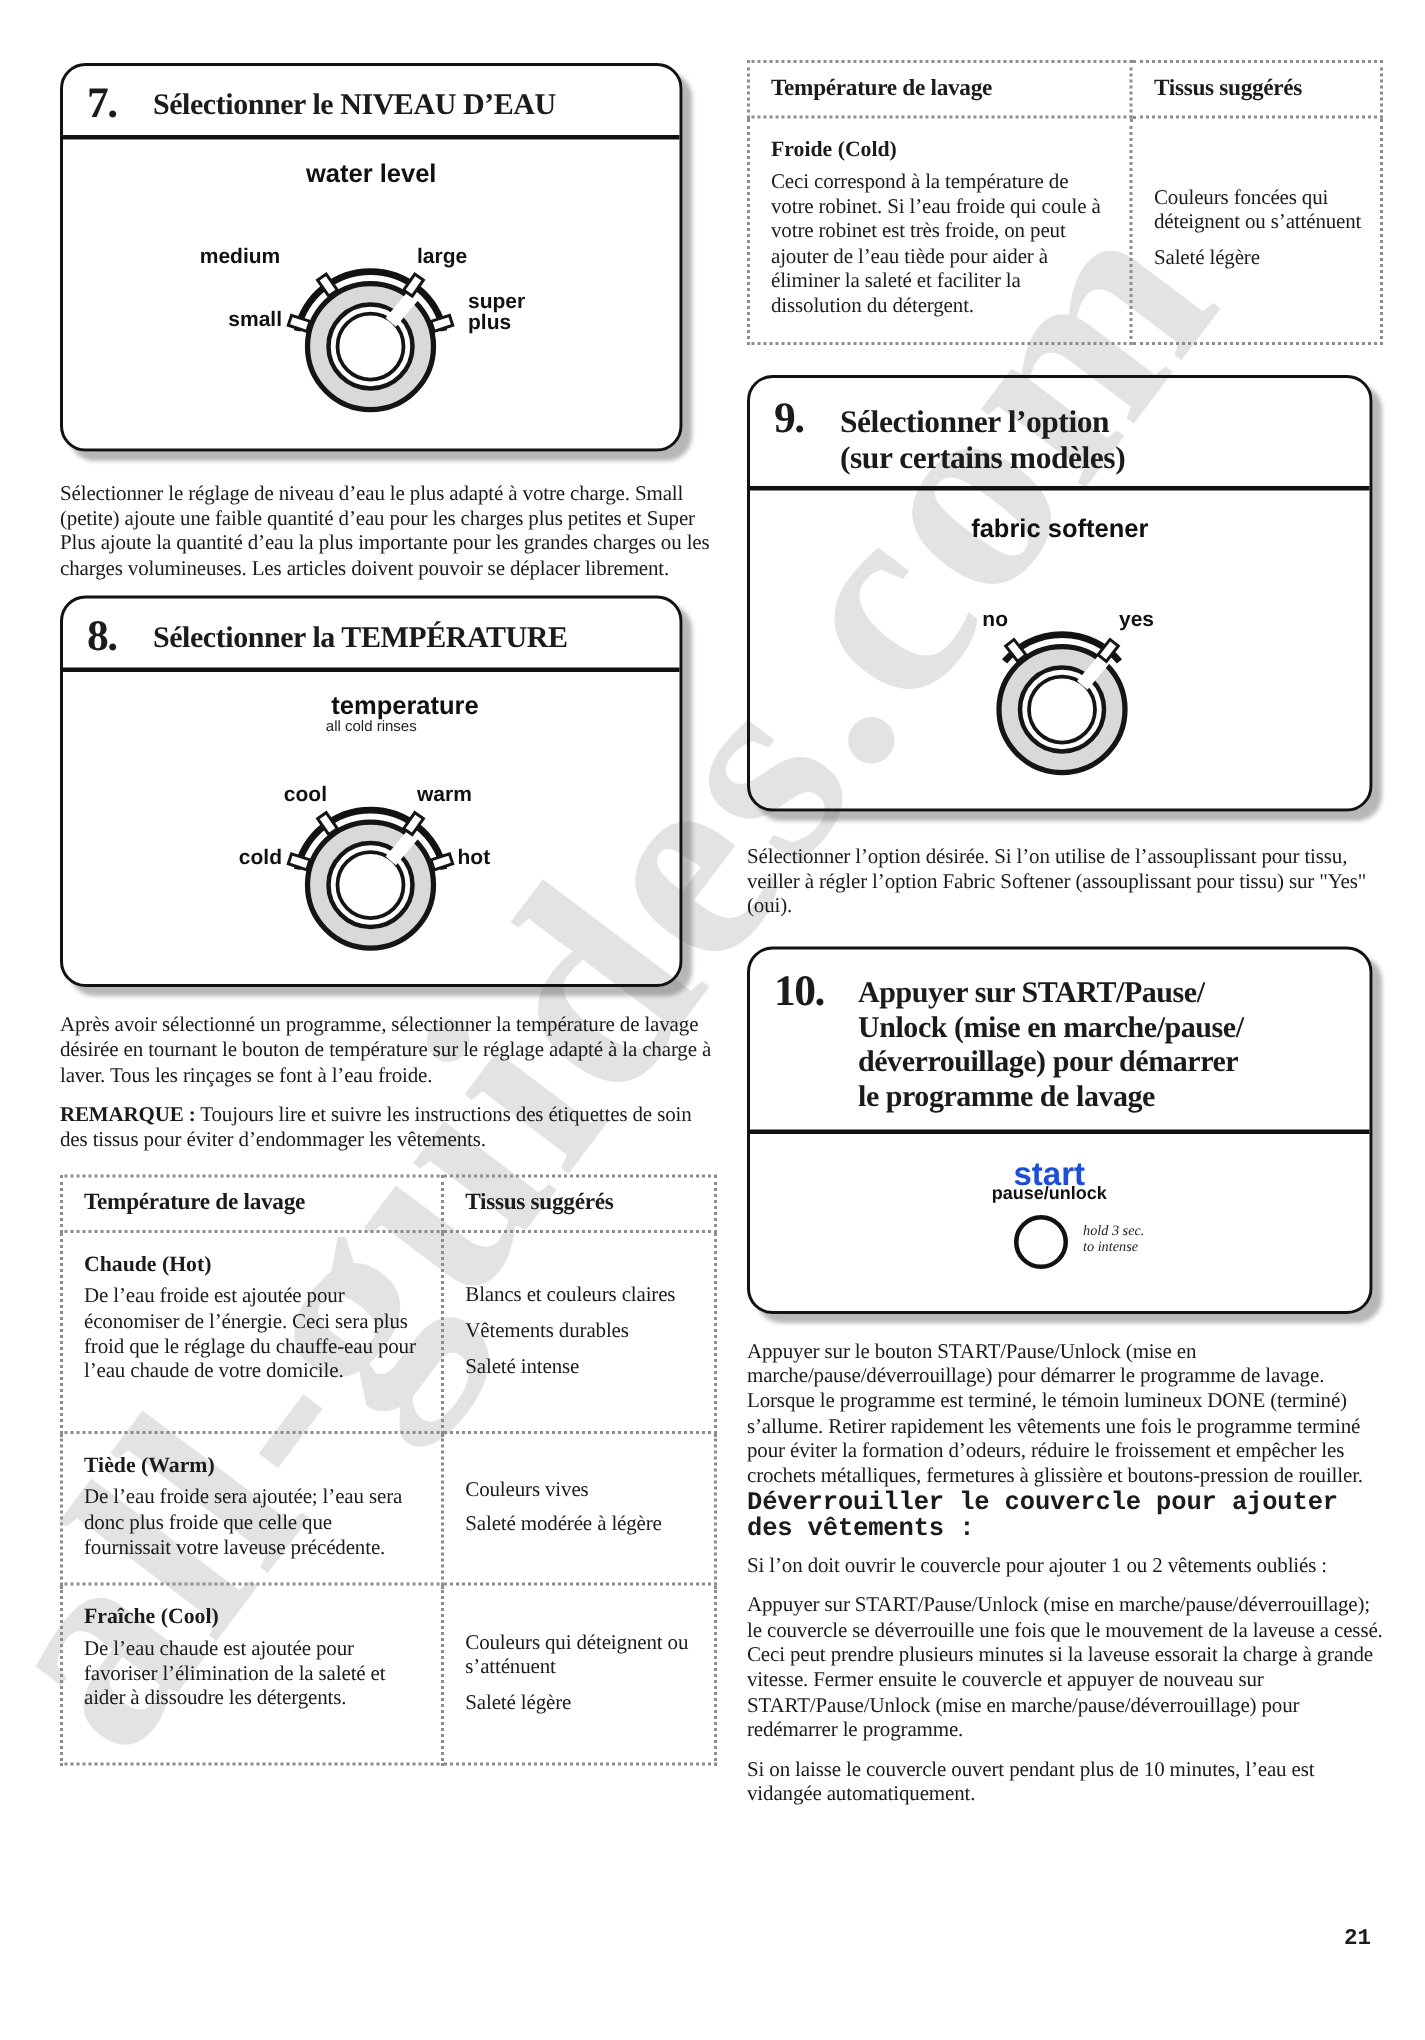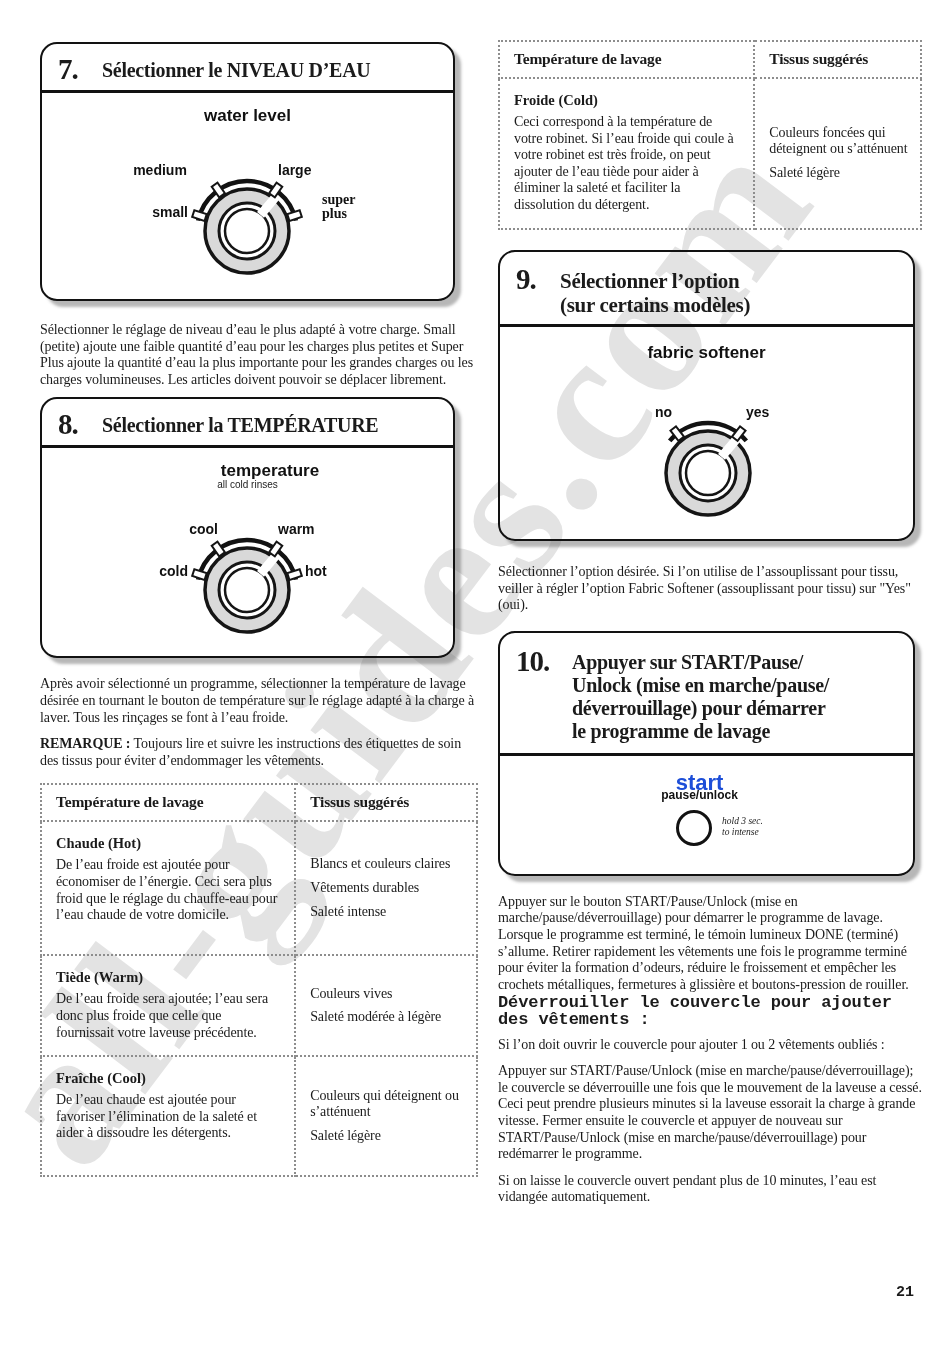--- a/index.html
+++ b/index.html
@@ -74,21 +74,21 @@
           <rect x="200.5" y="93" width="9" height="24" fill="#ffffff" transform="rotate(40 205 138)"></rect>
           <rect x="201.5" y="81.5" width="7" height="13" fill="#fff" stroke="#151515" stroke-width="2" transform="rotate(-72 205 138)"></rect>
           <rect x="201.5" y="81.5" width="7" height="13" fill="#fff" stroke="#151515" stroke-width="2" transform="rotate(-35 205 138)"></rect>
           <rect x="201.5" y="81.5" width="7" height="13" fill="#fff" stroke="#151515" stroke-width="2" transform="rotate(35 205 138)"></rect>
           <rect x="201.5" y="81.5" width="7" height="13" fill="#fff" stroke="#151515" stroke-width="2" transform="rotate(72 205 138)"></rect>
         </svg>
         <div class="dial-title" style="top:13px;">water level</div>
         <div class="dlabel" style="left:60px;width:116px;top:70px;text-align:center;">medium</div>
         <div class="dlabel" style="left:236px;top:70px;">large</div>
         <div class="dlabel" style="left:40px;width:106px;top:112px;text-align:right;">small</div>
-        <div class="dlabel" style="left:280px;top:100px;width:46px;font-family:Liberation Serif, serif;">super plus</div>
+        <div class="dlabel" style="left:270px;top:100px;width:46px;">super plus</div>
       </div>
     </div>
 
     <p class="para" style="margin:0 0 0 0;">Sélectionner le réglage de niveau d’eau le plus adapté à votre charge. Small (petite) ajoute une faible quantité d’eau pour les charges plus petites et Super Plus ajoute la quantité d’eau la plus importante pour les grandes charges ou les charges volumineuses. Les articles doivent pouvoir se déplacer librement.</p>
 
     <div class="panel" style="width:415px;margin-top:9px;margin-bottom:18px;">
       <div class="panel-header">
         <div class="panel-num">8.</div>
         <div class="panel-title">Sélectionner la TEMPÉRATURE</div>
       </div>

